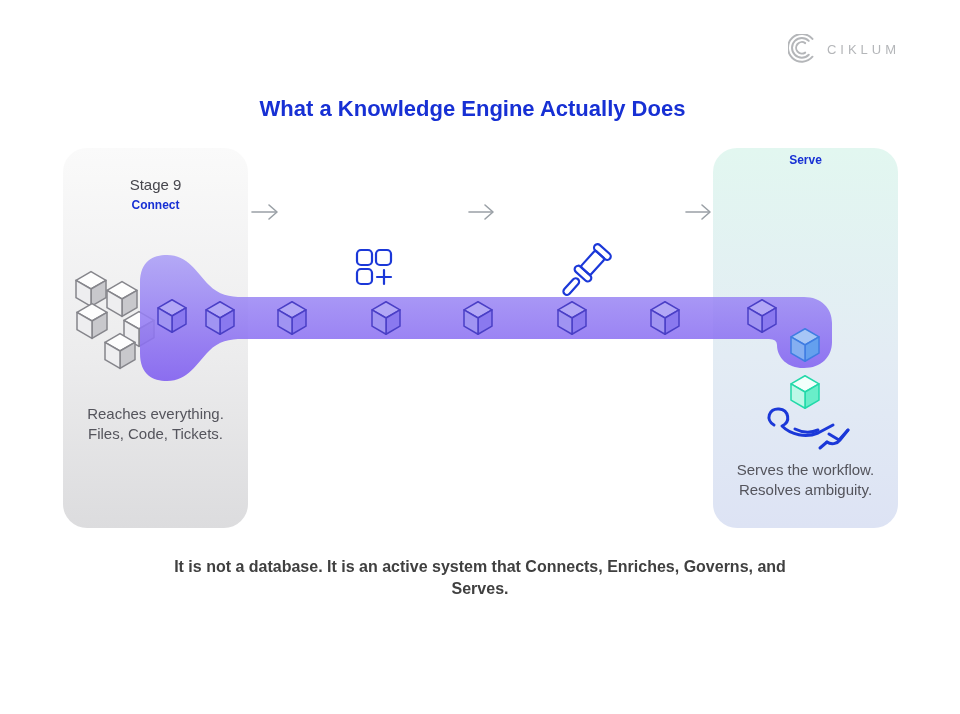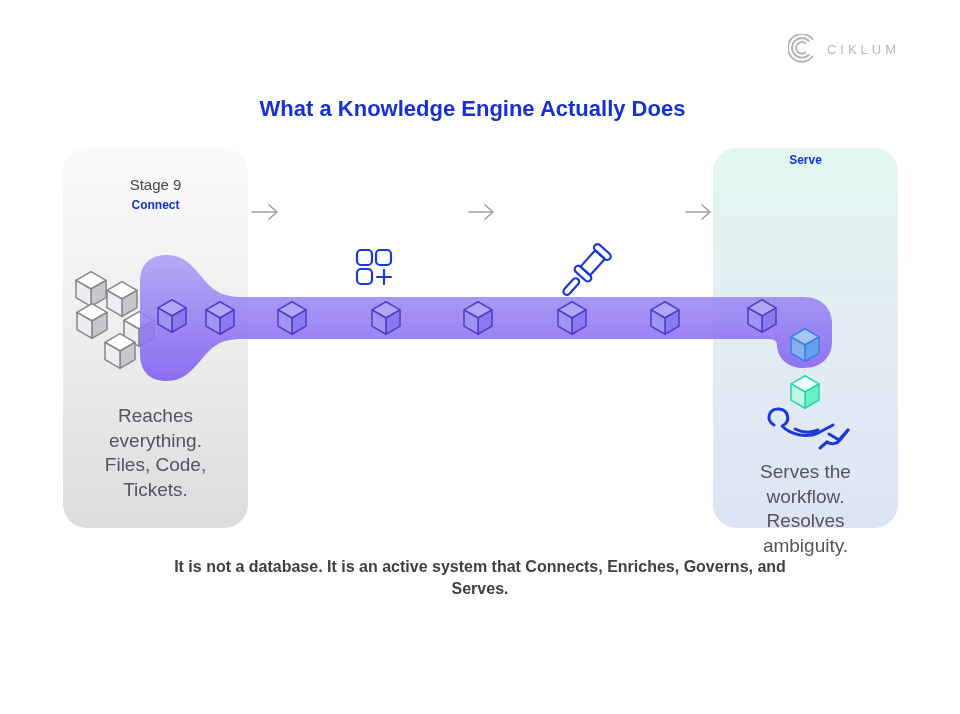--- a/index.html
+++ b/index.html
@@ -17,21 +17,21 @@
 
   
   .card{position:absolute;top:148px;width:185px;height:380px;border-radius:24px;
         text-align:center;}
   .card1{left:63px; background:linear-gradient(180deg,#fafafa 0%,#ececed 55%,#dcdcde 100%);}
   .card2{left:280px;background:linear-gradient(180deg,#f3fbfd 0%,#e2f6fa 55%,#d2f2f8 100%);}
   .card3{left:496px;background:linear-gradient(180deg,#f7f6fc 0%,#dfe0f5 55%,#c7cdf0 100%);}
   .card4{left:713px;background:linear-gradient(180deg,#e2f7f0 0%,#e3ecf4 55%,#dde3f4 100%);}
   .stage-label{padding-top:28px;font-size:15px;color:#46464d;}
   .stage-name{margin-top:5px;font-size:12px;font-weight:bold;color:#1730d4;}
-  .desc{position:absolute;top:256px;left:13px;right:13px;font-size:19px;
+  .desc{position:absolute;top:256px;left:13px;right:13px;font-size:15px;
         line-height:1.3;color:#54545c;white-space:pre-line;}
   .card4 .desc{top:312px;}
 
   
   #pipeline{position:absolute;left:0;top:0;width:960px;height:714px;pointer-events:none;}
 
   
   .footer{position:absolute;top:556px;left:0;right:0;display:flex;justify-content:center;}
   .footer-inner{max-width:648px;text-align:center;font-size:16px;font-weight:bold;
                 color:#404040;line-height:1.4;}

